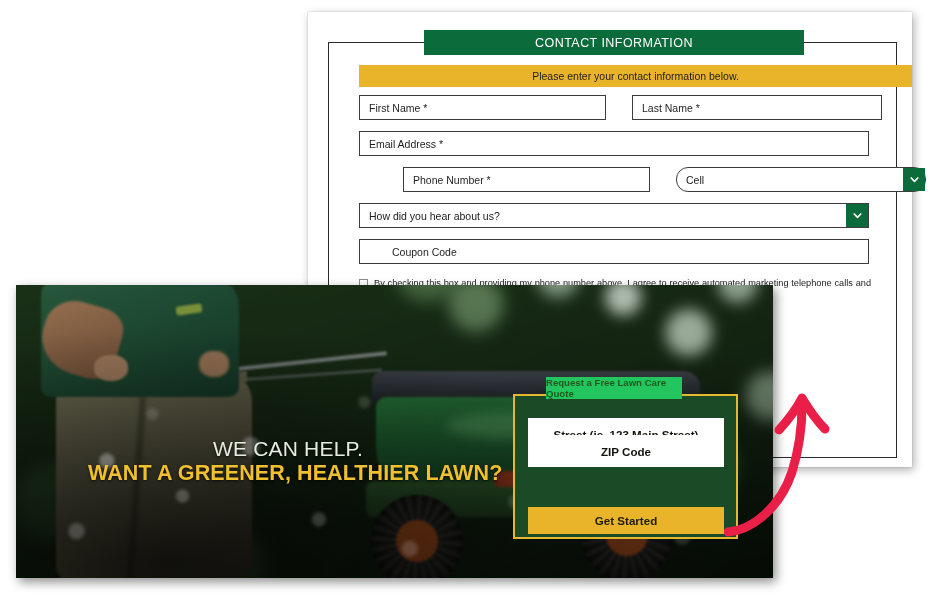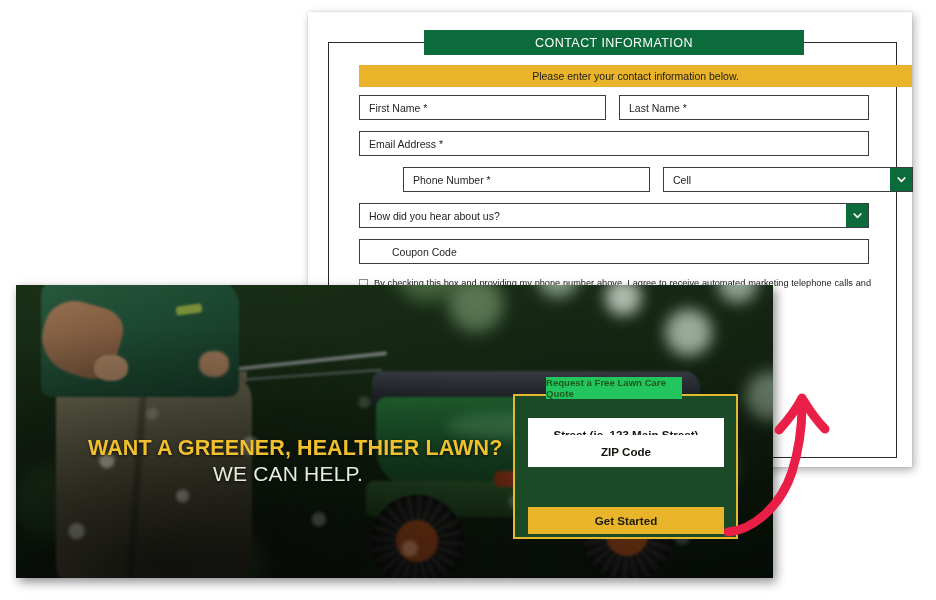--- a/index.html
+++ b/index.html
@@ -46,21 +46,21 @@
     position:absolute;
     left:359px; top:65px;
     width:553px; height:22px;
     background:#e9b429;
     color:#1d1d1d;
     font-size:10.5px;
     display:flex; align-items:center; justify-content:center;
   }
 
   
-  .frow{ position:absolute; display:flex; gap:13px; }
+  .frow{ position:absolute; display:flex; gap:26px; }
   .field{
     border:1px solid #3c3c3c;
     background:#ffffff;
     height:25px;
     display:flex; align-items:center;
     padding:0 9px;
     font-size:10.5px;
     color:#20201f;
   }
   .field.placeholder{ color:#1f1f1f; }
@@ -83,21 +83,21 @@
 
   #row-names{ left:359px; top:95px; }
   #row-names .field.first{ width:247px; }
   #row-names .field.last{ width:250px; }
 
   #row-email{ left:359px; top:131px; }
   #row-email .field{ width:510px; }
 
   #row-phone{ left:359px; top:167px;padding-left:44px; }
   #row-phone .field.phone{ width:247px; }
-  #row-phone .select-wrap.ptype{ width:250px; }
+  #row-phone .select-wrap.ptype{ width:250px;border-radius:12px; }
 
   #row-hear{ left:359px; top:203px; }
   #row-hear .select-wrap{ width:510px; }
 
   #row-coupon{ left:359px; top:239px; }
   #row-coupon .field{ width:510px;padding-left:32px; }
 
   
   #consent{
     position:absolute;
@@ -475,21 +475,21 @@
   <div class="shirt"></div>
   <div class="shirt-logo"></div>
   <div class="arm"></div>
   <div class="hand"></div>
   <div class="hand2"></div>
   <div class="vign"></div>
   <div class="bokeh"></div>
 </div>
 
 <div id="hero-copy">
+  <div id="hero-sub">WE CAN HELP.</div>
   <div id="hero-headline">WANT A GREENER, HEALTHIER LAWN?</div>
-  <div id="hero-sub">WE CAN HELP.</div>
 </div>
 
 <div id="quote-widget"></div>
 <div id="quote-title">Request a Free Lawn Care Quote</div>
 <div class="qfield" id="q-street">Street (ie. 123 Main Street)</div>
 <div class="qfield" id="q-zip">ZIP Code</div>
 <div id="q-submit">Get Started</div>
 
 </body></html>

